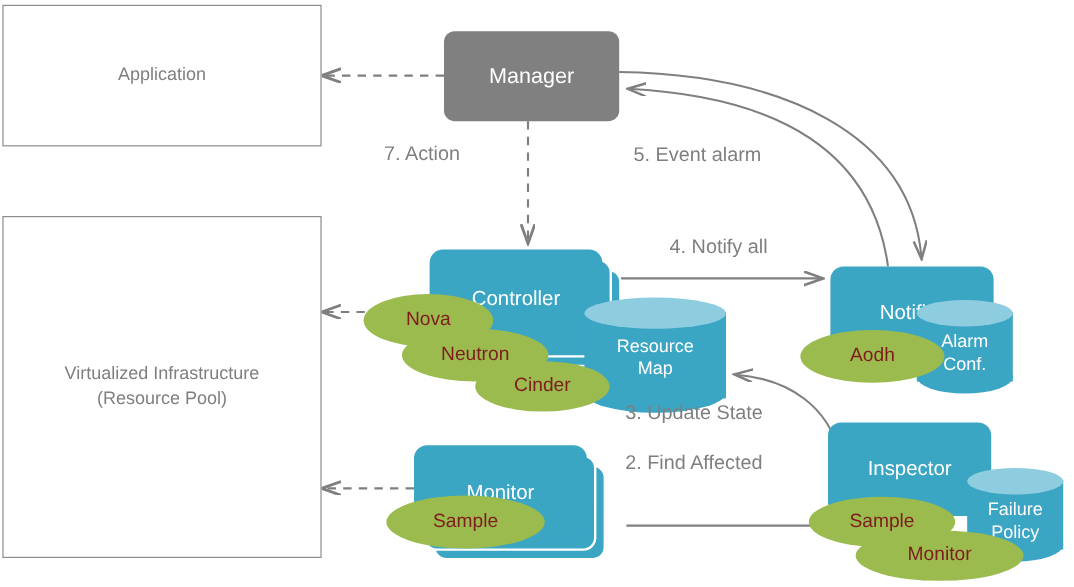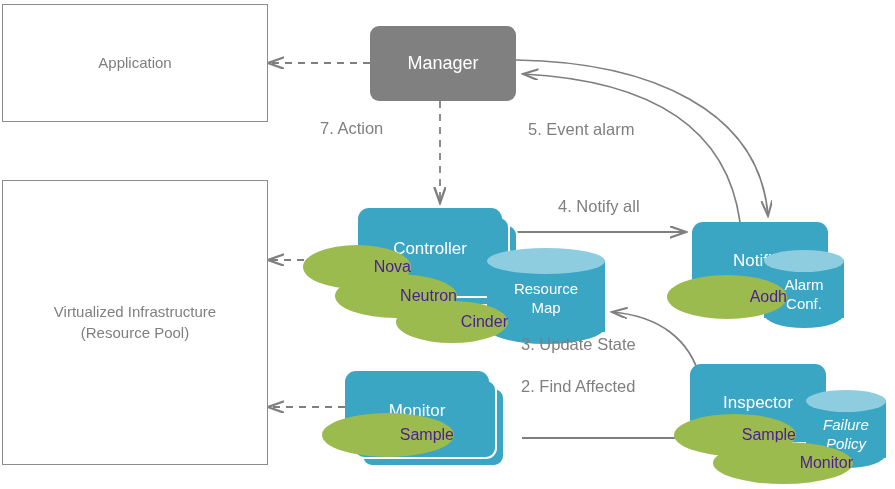--- a/index.html
+++ b/index.html
@@ -62,22 +62,22 @@
   .teal-box.back {
     border: 2px solid #ffffff;
   }
   .ellipse {
     position: absolute;
     background: #9bbb4e;
     border-radius: 50%;
     box-sizing: border-box;
     display: flex;
     align-items: center;
-    justify-content: flex-end;
-    color: #4c1d95;
+    justify-content: center;
+    color: #7f1d1d;
     font-size: 16px;
   }
   .cyl {
     position: absolute;
   }
   .cyl-body {
     position: absolute;
     left: 0;
     right: 0;
     background: #3ba5c4;
@@ -201,28 +201,28 @@
   <div class="cyl" style="left:764px; top:250px; width:80px; height:80px;">
     <div class="cyl-body" style="top:10px; height:58px;"></div>
     <div class="cyl-bottom" style="top:50px; height:28px;"></div>
     <div class="cyl-top" style="height:22px;"></div>
     <div class="cyl-label" style="top:22px; height:46px;">Alarm<br>Conf.</div>
   </div>
   <div class="ellipse" style="left:667px; top:275px; width:120px; height:44px;">
     <span>Aodh</span>
   </div>
 
-  <div class="teal-box front" style="left:690px; top:364px; width:136px; height:78px;">
+  <div class="teal-box front" style="left:690px; top:352px; width:136px; height:78px;">
     <span>Inspector</span>
   </div>
   <div class="cyl" style="left:806px; top:390px; width:80px; height:80px;">
     <div class="cyl-body" style="top:10px; height:58px;"></div>
     <div class="cyl-bottom" style="top:50px; height:28px;"></div>
     <div class="cyl-top" style="height:22px;"></div>
-    <div class="cyl-label" style="top:22px; height:46px;font-style:italic;">Failure<br>Policy</div>
+    <div class="cyl-label" style="top:22px; height:46px;">Failure<br>Policy</div>
   </div>
   <div class="ellipse" style="left:674px; top:414px; width:122px; height:42px;">
     <span>Sample</span>
   </div>
   <div class="ellipse" style="left:713px; top:442px; width:140px; height:42px;">
     <span>Monitor</span>
   </div>
 
   <div class="edge-label" style="left:528px; top:119px;">5. Event alarm</div>
   <div class="edge-label" style="left:320px; top:118px;">7. Action</div>

